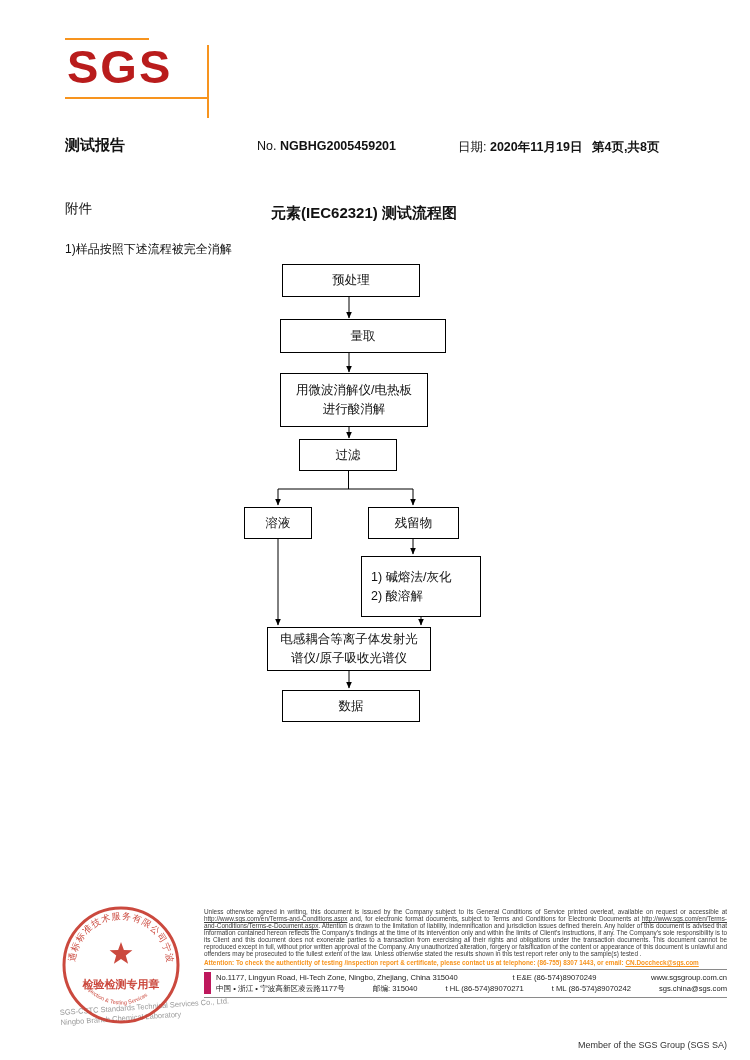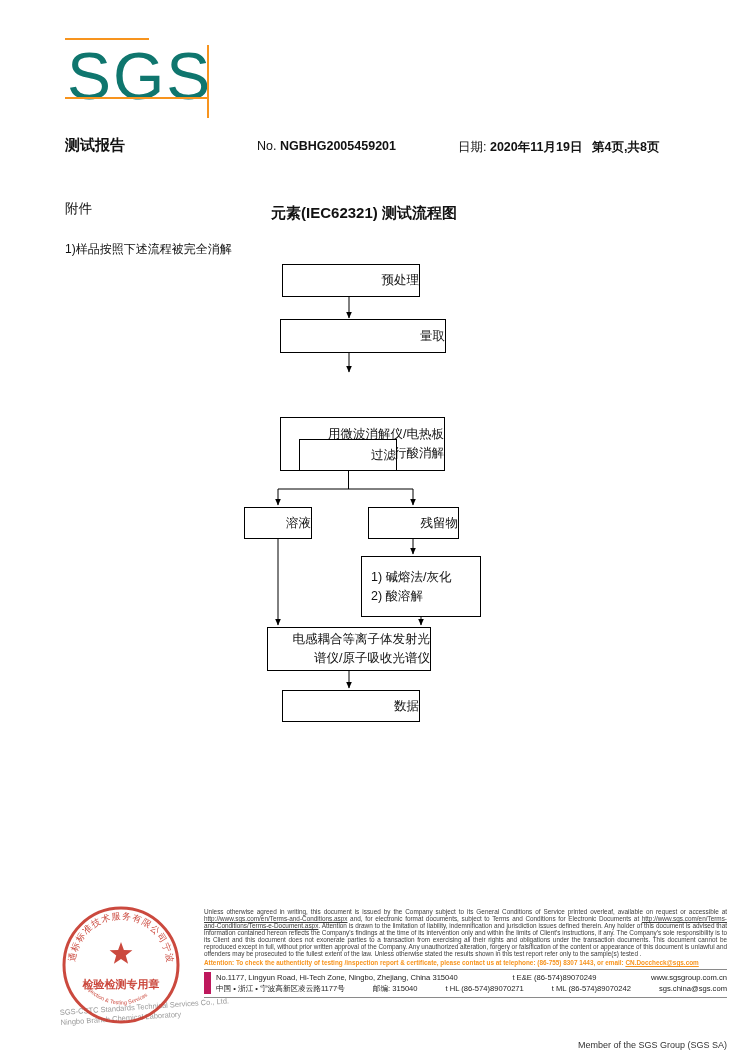--- a/index.html
+++ b/index.html
@@ -6,25 +6,25 @@
   html,body { background:#fff; }
   body {
     width:750px; height:1060px;
     font-family:"Liberation Sans","DejaVu Sans",sans-serif;
     color:#111;
   }
   .page { position:relative; width:750px; height:1060px; background:#fff; overflow:hidden; }
   .abs { position:absolute; }
   .box {
     position:absolute; border:1px solid #000; background:#fff;
-    display:flex; flex-direction:column; align-items:flex-end; justify-content:center;
+    display:flex; flex-direction:column; align-items:center; justify-content:center;
     font-size:12.5px; line-height:1.5; color:#111; text-align:center;
   }
   .box.left { align-items:flex-start; text-align:left; padding-left:9px;justify-content:center; }
-  .logo-text { font-weight:normal; color:#0f766e; font-size:66px; letter-spacing:2px; line-height:1; }
+  .logo-text { font-weight:bold; color:#b91c1c; font-size:47px; letter-spacing:2px; line-height:1; }
   .accent { background:#f7941e; }
   .hdr-label { font-weight:normal; }
   .hdr-value { font-weight:bold; }
   .u { text-decoration:underline; }
   .disclaimer { font-size:6.4px; line-height:7px; color:#3c3c3c; text-align:justify; }
   .attention { font-size:6.4px; line-height:7.2px; color:#f7941e; font-weight:bold; margin-top:2px; }
   .addr-block { margin-top:3px; border-top:1px solid #8a8a8a; border-bottom:1px solid #8a8a8a; padding:2px 0 3px 0; }
   .addr-row { display:flex; justify-content:space-between; align-items:baseline; font-size:7.6px; line-height:11px; color:#222; border-left:7px solid #be185d; padding-left:5px; }
   .member { font-size:9px; color:#333; }
   .gray-company { color:#9b9b9b; font-size:7.5px; line-height:9.5px; transform:rotate(-4deg); }
@@ -87,21 +87,21 @@
     <line x1="421" y1="617" x2="421" y2="625" stroke="#000" stroke-width="1" marker-end="url(#arrow)"></line>
     <line x1="349" y1="671" x2="349" y2="688" stroke="#000" stroke-width="1" marker-end="url(#arrow)"></line>
   </svg>
 
   <div class="box" style="left:282px; top:264px; width:138px; height:33px;">
     <span>预处理</span>
   </div>
   <div class="box" style="left:280px; top:319px; width:166px; height:34px;">
     <span>量取</span>
   </div>
-  <div class="box" style="left:280px; top:373px; width:165px; height:54px;margin-top:44px;">
+  <div class="box" style="left:280px; top:373px; width:148px; height:54px;">
     <span>用微波消解仪/电热板</span>
     <span>进行酸消解</span>
   </div>
   <div class="box" style="left:299px; top:439px; width:98px; height:32px;">
     <span>过滤</span>
   </div>
   <div class="box" style="left:244px; top:507px; width:68px; height:32px;">
     <span>溶液</span>
   </div>
   <div class="box" style="left:368px; top:507px; width:91px; height:32px;">

